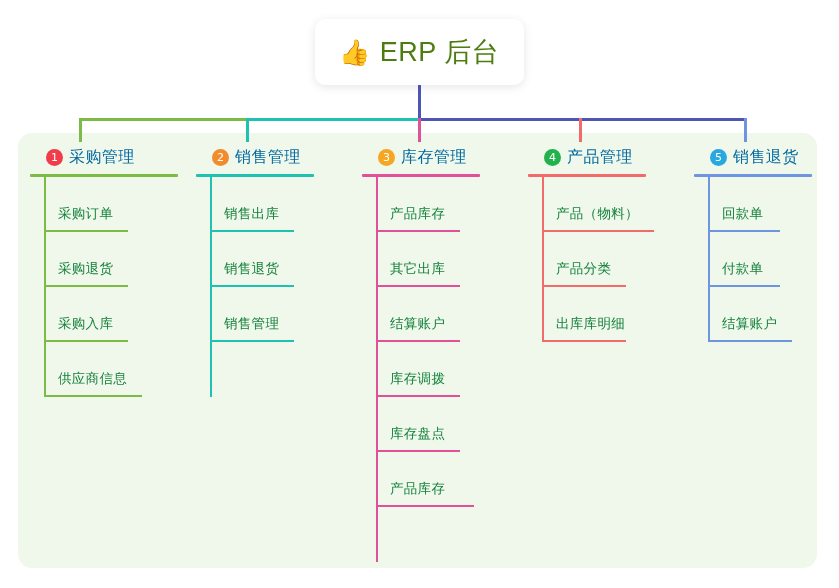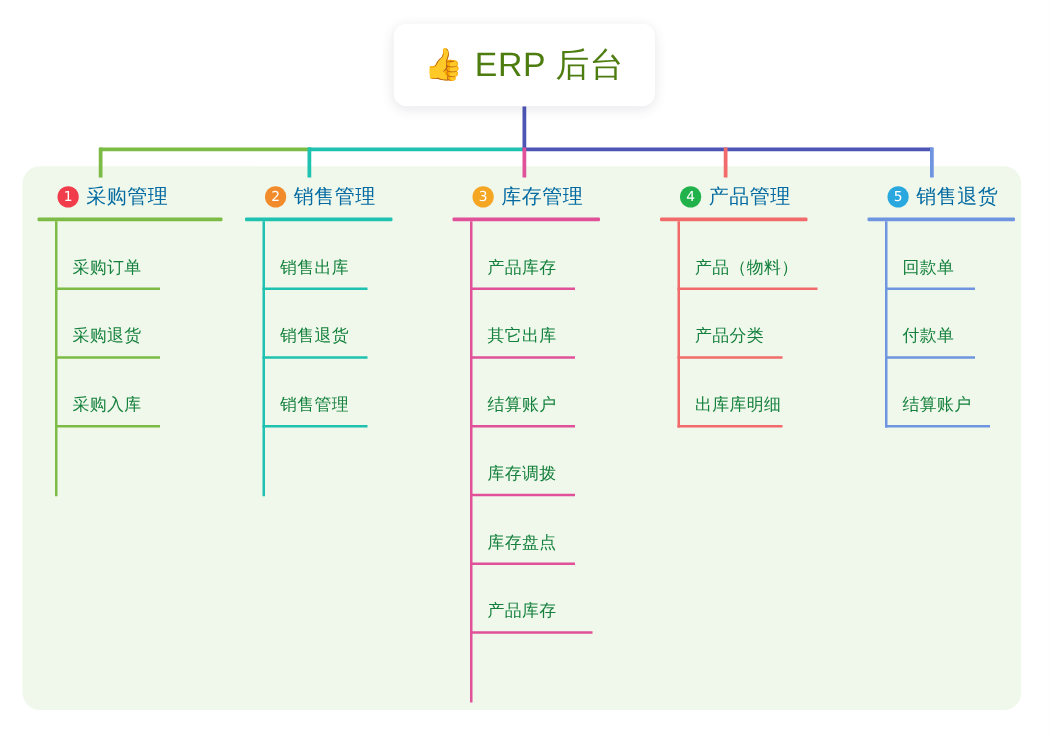--- a/index.html
+++ b/index.html
@@ -179,20 +179,24 @@
             <div class="leaf-rule" style="background: rgb(124, 187, 70); width: 84px;"></div>
           </div>
           <div class="leaf">
             <span class="leaf-label">采购退货</span>
             <div class="leaf-rule" style="background: rgb(124, 187, 70); width: 84px;"></div>
           </div>
           <div class="leaf">
             <span class="leaf-label">采购入库</span>
             <div class="leaf-rule" style="background: rgb(124, 187, 70); width: 84px;"></div>
           </div>
+          <div class="leaf">
+            <span class="leaf-label">供应商信息</span>
+            <div class="leaf-rule" style="background: rgb(124, 187, 70); width: 98px;"></div>
+          </div>
         </div>
       </div>
       <div class="column" style="left: 196px; width: 118px;">
         <div class="col-header">
           <span class="badge" style="background: rgb(242, 139, 43);">2</span>
           <span class="col-title">销售管理</span>
         </div>
         <div class="col-rule" style="background: rgb(31, 194, 176); width: 118px;"></div>
         <div class="col-items">
           <div class="spine" style="background: rgb(31, 194, 176); height: 220px;"></div>

